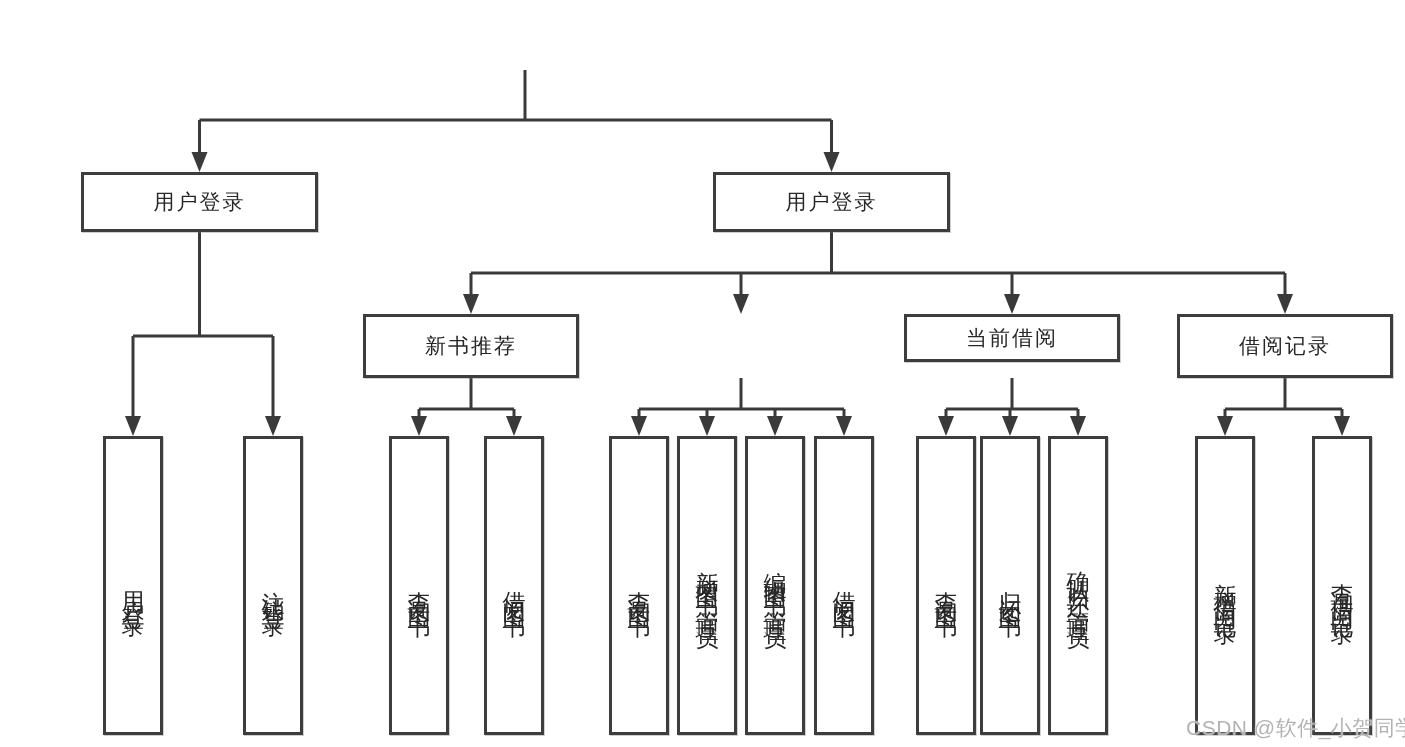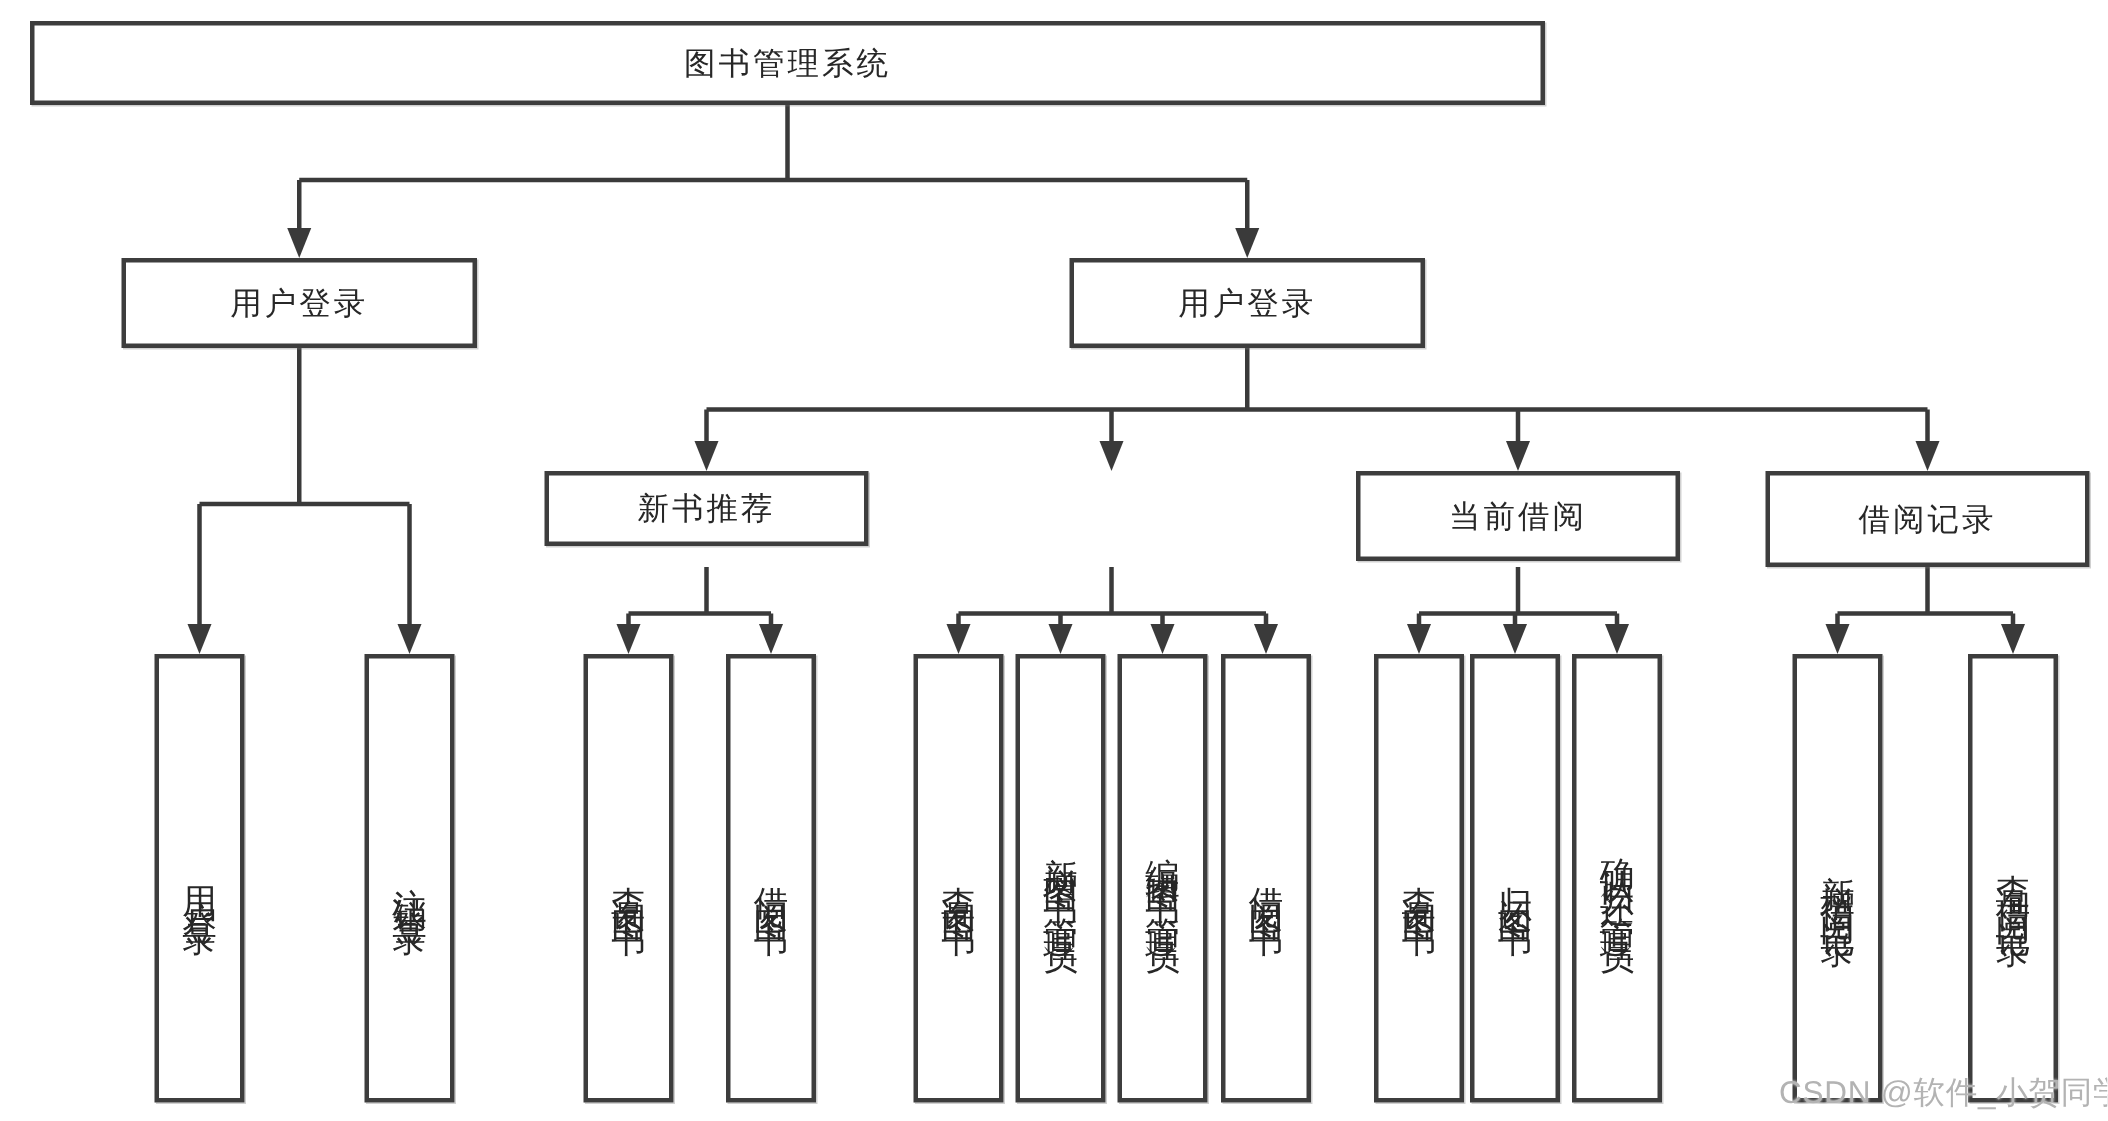--- a/index.html
+++ b/index.html
@@ -47,23 +47,23 @@
     font-size: 23px;
     letter-spacing: 8px;
     line-height: 1;
     padding-top: 6px;
     white-space: nowrap;
   }
   
   .n-root   { left: 20px;   top: 14px;  width: 1010px; height: 56px; }
   .n-l2a    { left: 81px;   top: 172px; width: 237px;  height: 60px; }
   .n-l2b    { left: 713px;  top: 172px; width: 237px;  height: 60px; }
-  .n-l3a    { left: 363px;  top: 314px; width: 216px;  height: 50px; }
+  .n-l3a    { left: 363px;  top: 314px; width: 216px;  height: 64px; }
   .n-l3b    { left: 633px;  top: 314px; width: 216px;  height: 64px; }
-  .n-l3c    { left: 904px;  top: 314px; width: 216px;  height: 60px; }
+  .n-l3c    { left: 904px;  top: 314px; width: 216px;  height: 48px; }
   .n-l3d    { left: 1177px; top: 314px; width: 216px;  height: 64px; }
   .leaf     { top: 436px; width: 60px; height: 299px; }
   .lf-0  { left: 103px; }
   .lf-1  { left: 243px; }
   .lf-2  { left: 389px; }
   .lf-3  { left: 484px; }
   .lf-4  { left: 609px; }
   .lf-5  { left: 677px; }
   .lf-6  { left: 745px; }
   .lf-7  { left: 814px; }
@@ -125,23 +125,20 @@
       <polygon points="1002,416 1018,416 1010,436"></polygon>
       <polygon points="1070,416 1086,416 1078,436"></polygon>
     </g>
     <g>
       <path d="M1285 378 V409 M1225 409 H1342 M1225 409 V418 M1342 409 V418"></path>
       <polygon points="1217,416 1233,416 1225,436"></polygon>
       <polygon points="1334,416 1350,416 1342,436"></polygon>
     </g>
   </svg>
 
-  <div class="box n-root">
-    <span class="hlabel">图书管理系统</span>
-  </div>
 
   <div class="box n-l2a">
     <span class="hlabel">用户登录</span>
   </div>
   <div class="box n-l2b">
     <span class="hlabel">用户登录</span>
   </div>
 
   <div class="box n-l3a">
     <span class="hlabel">新书推荐</span>

